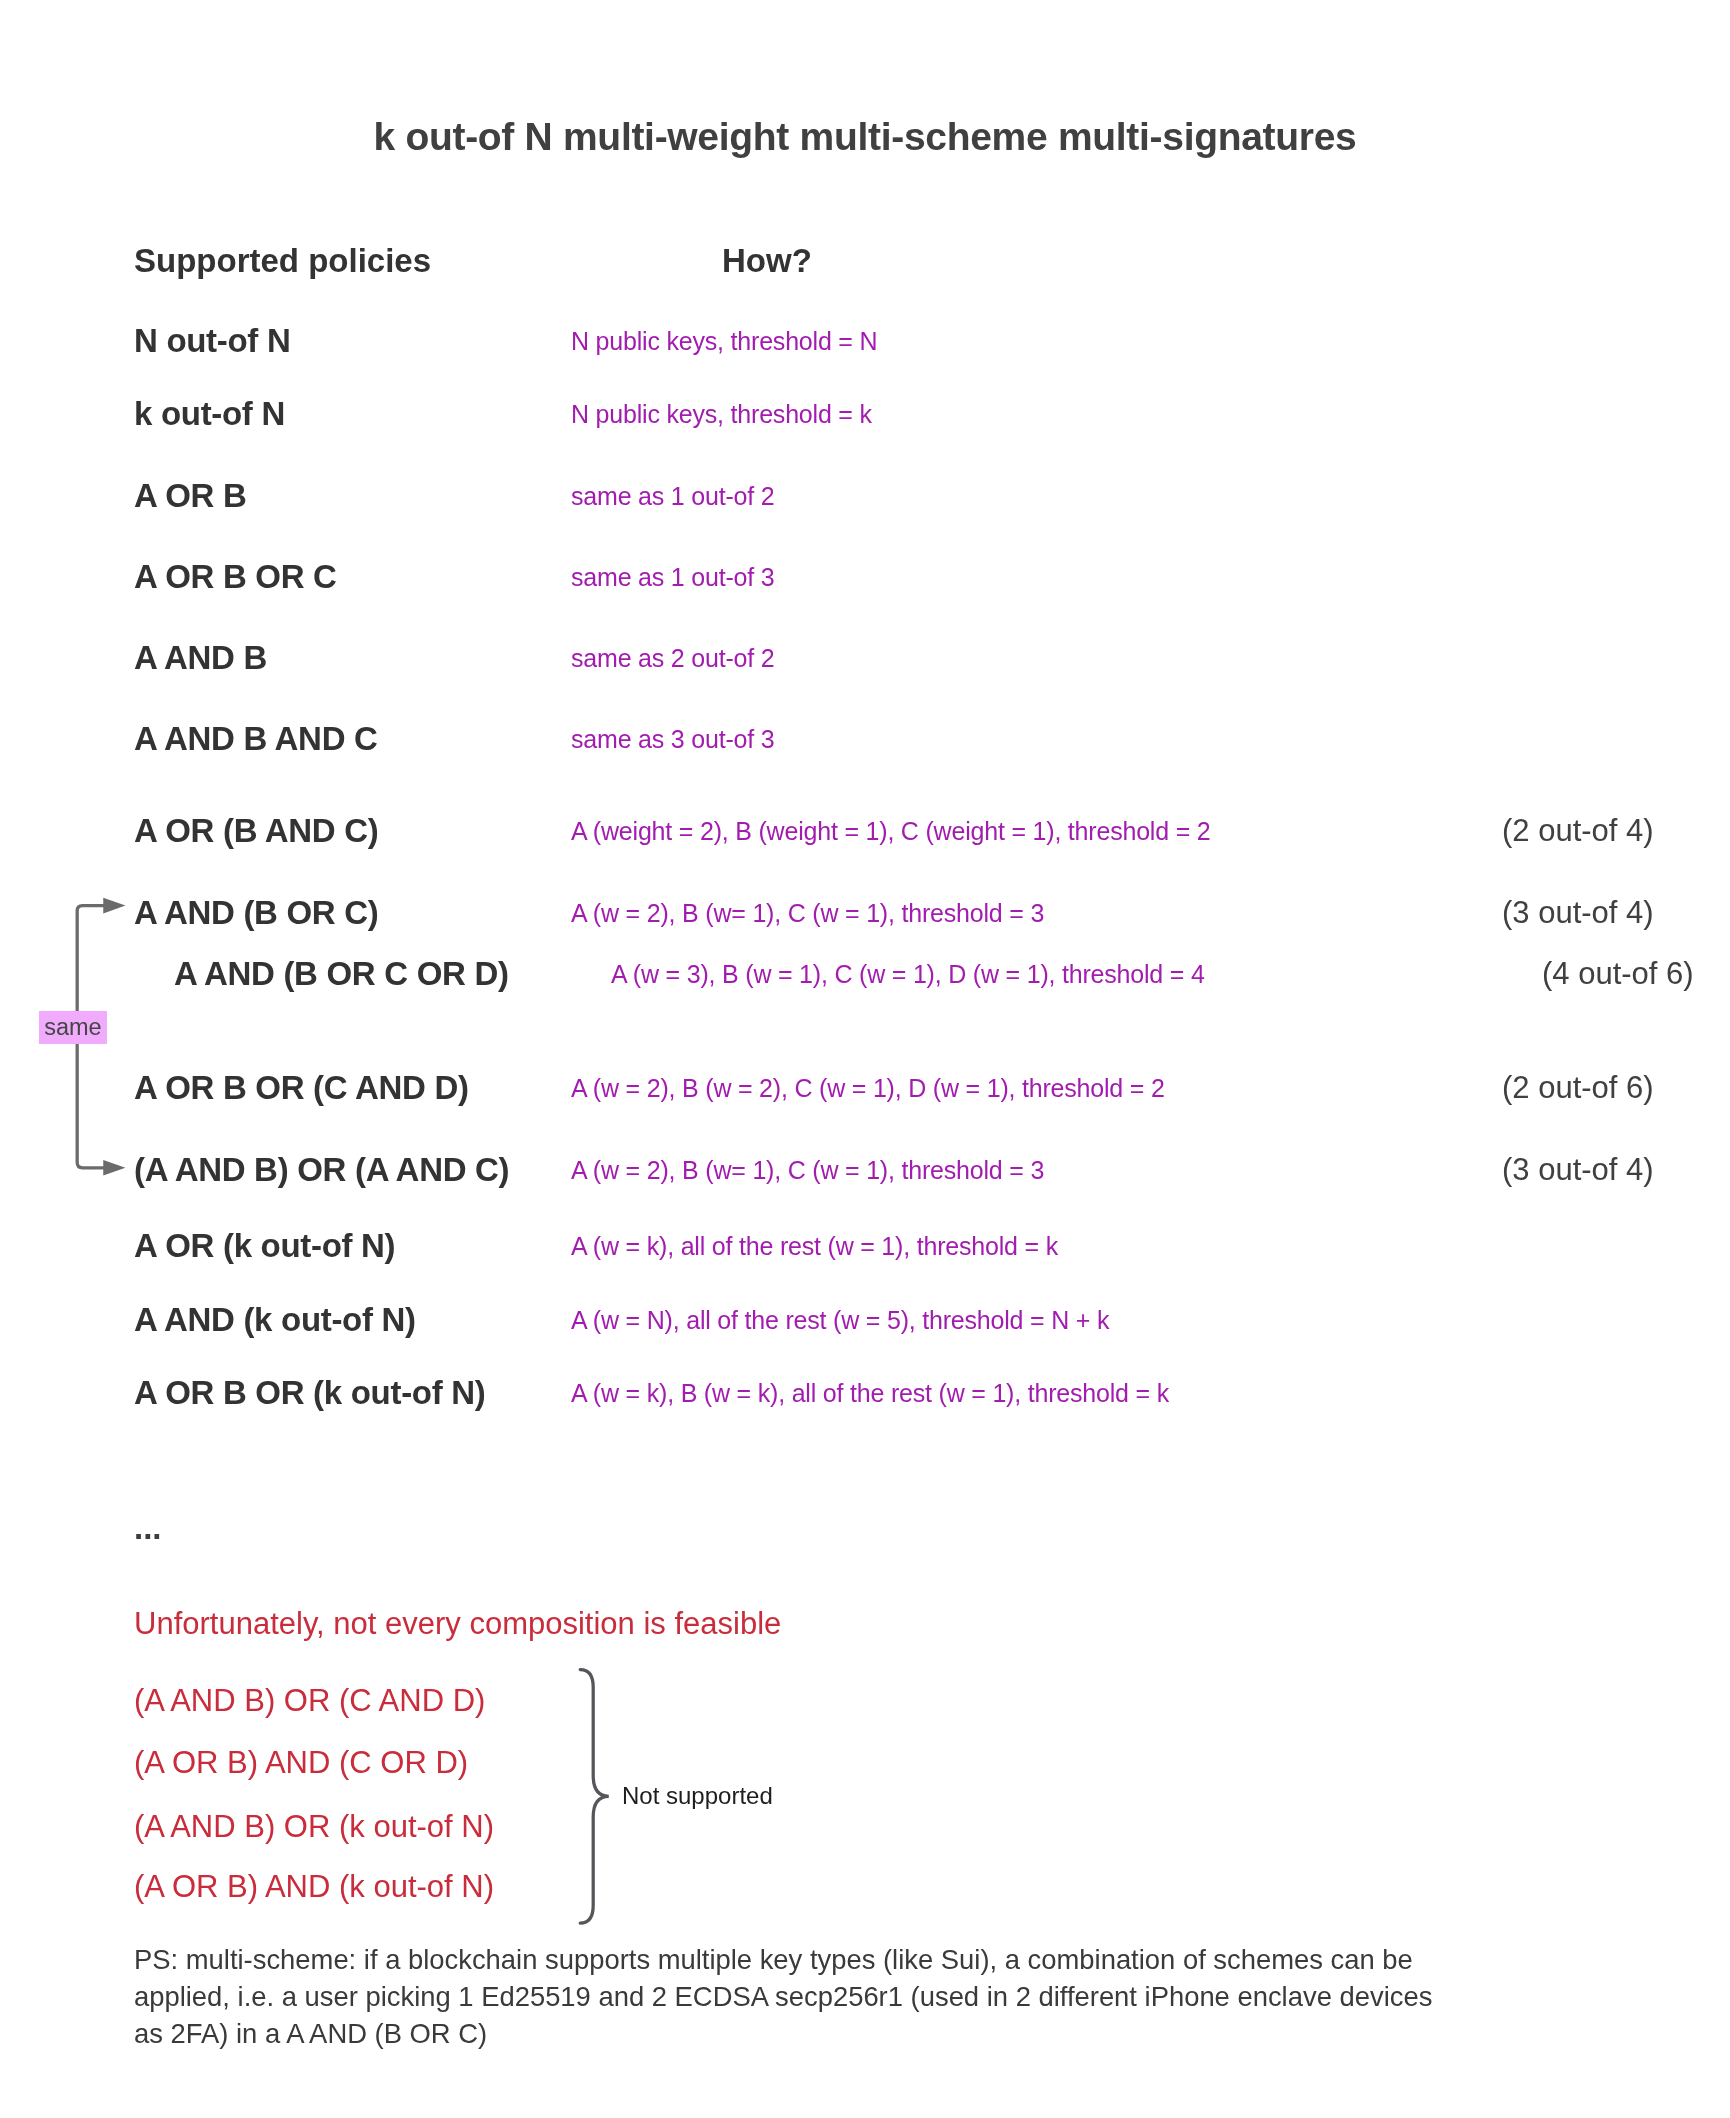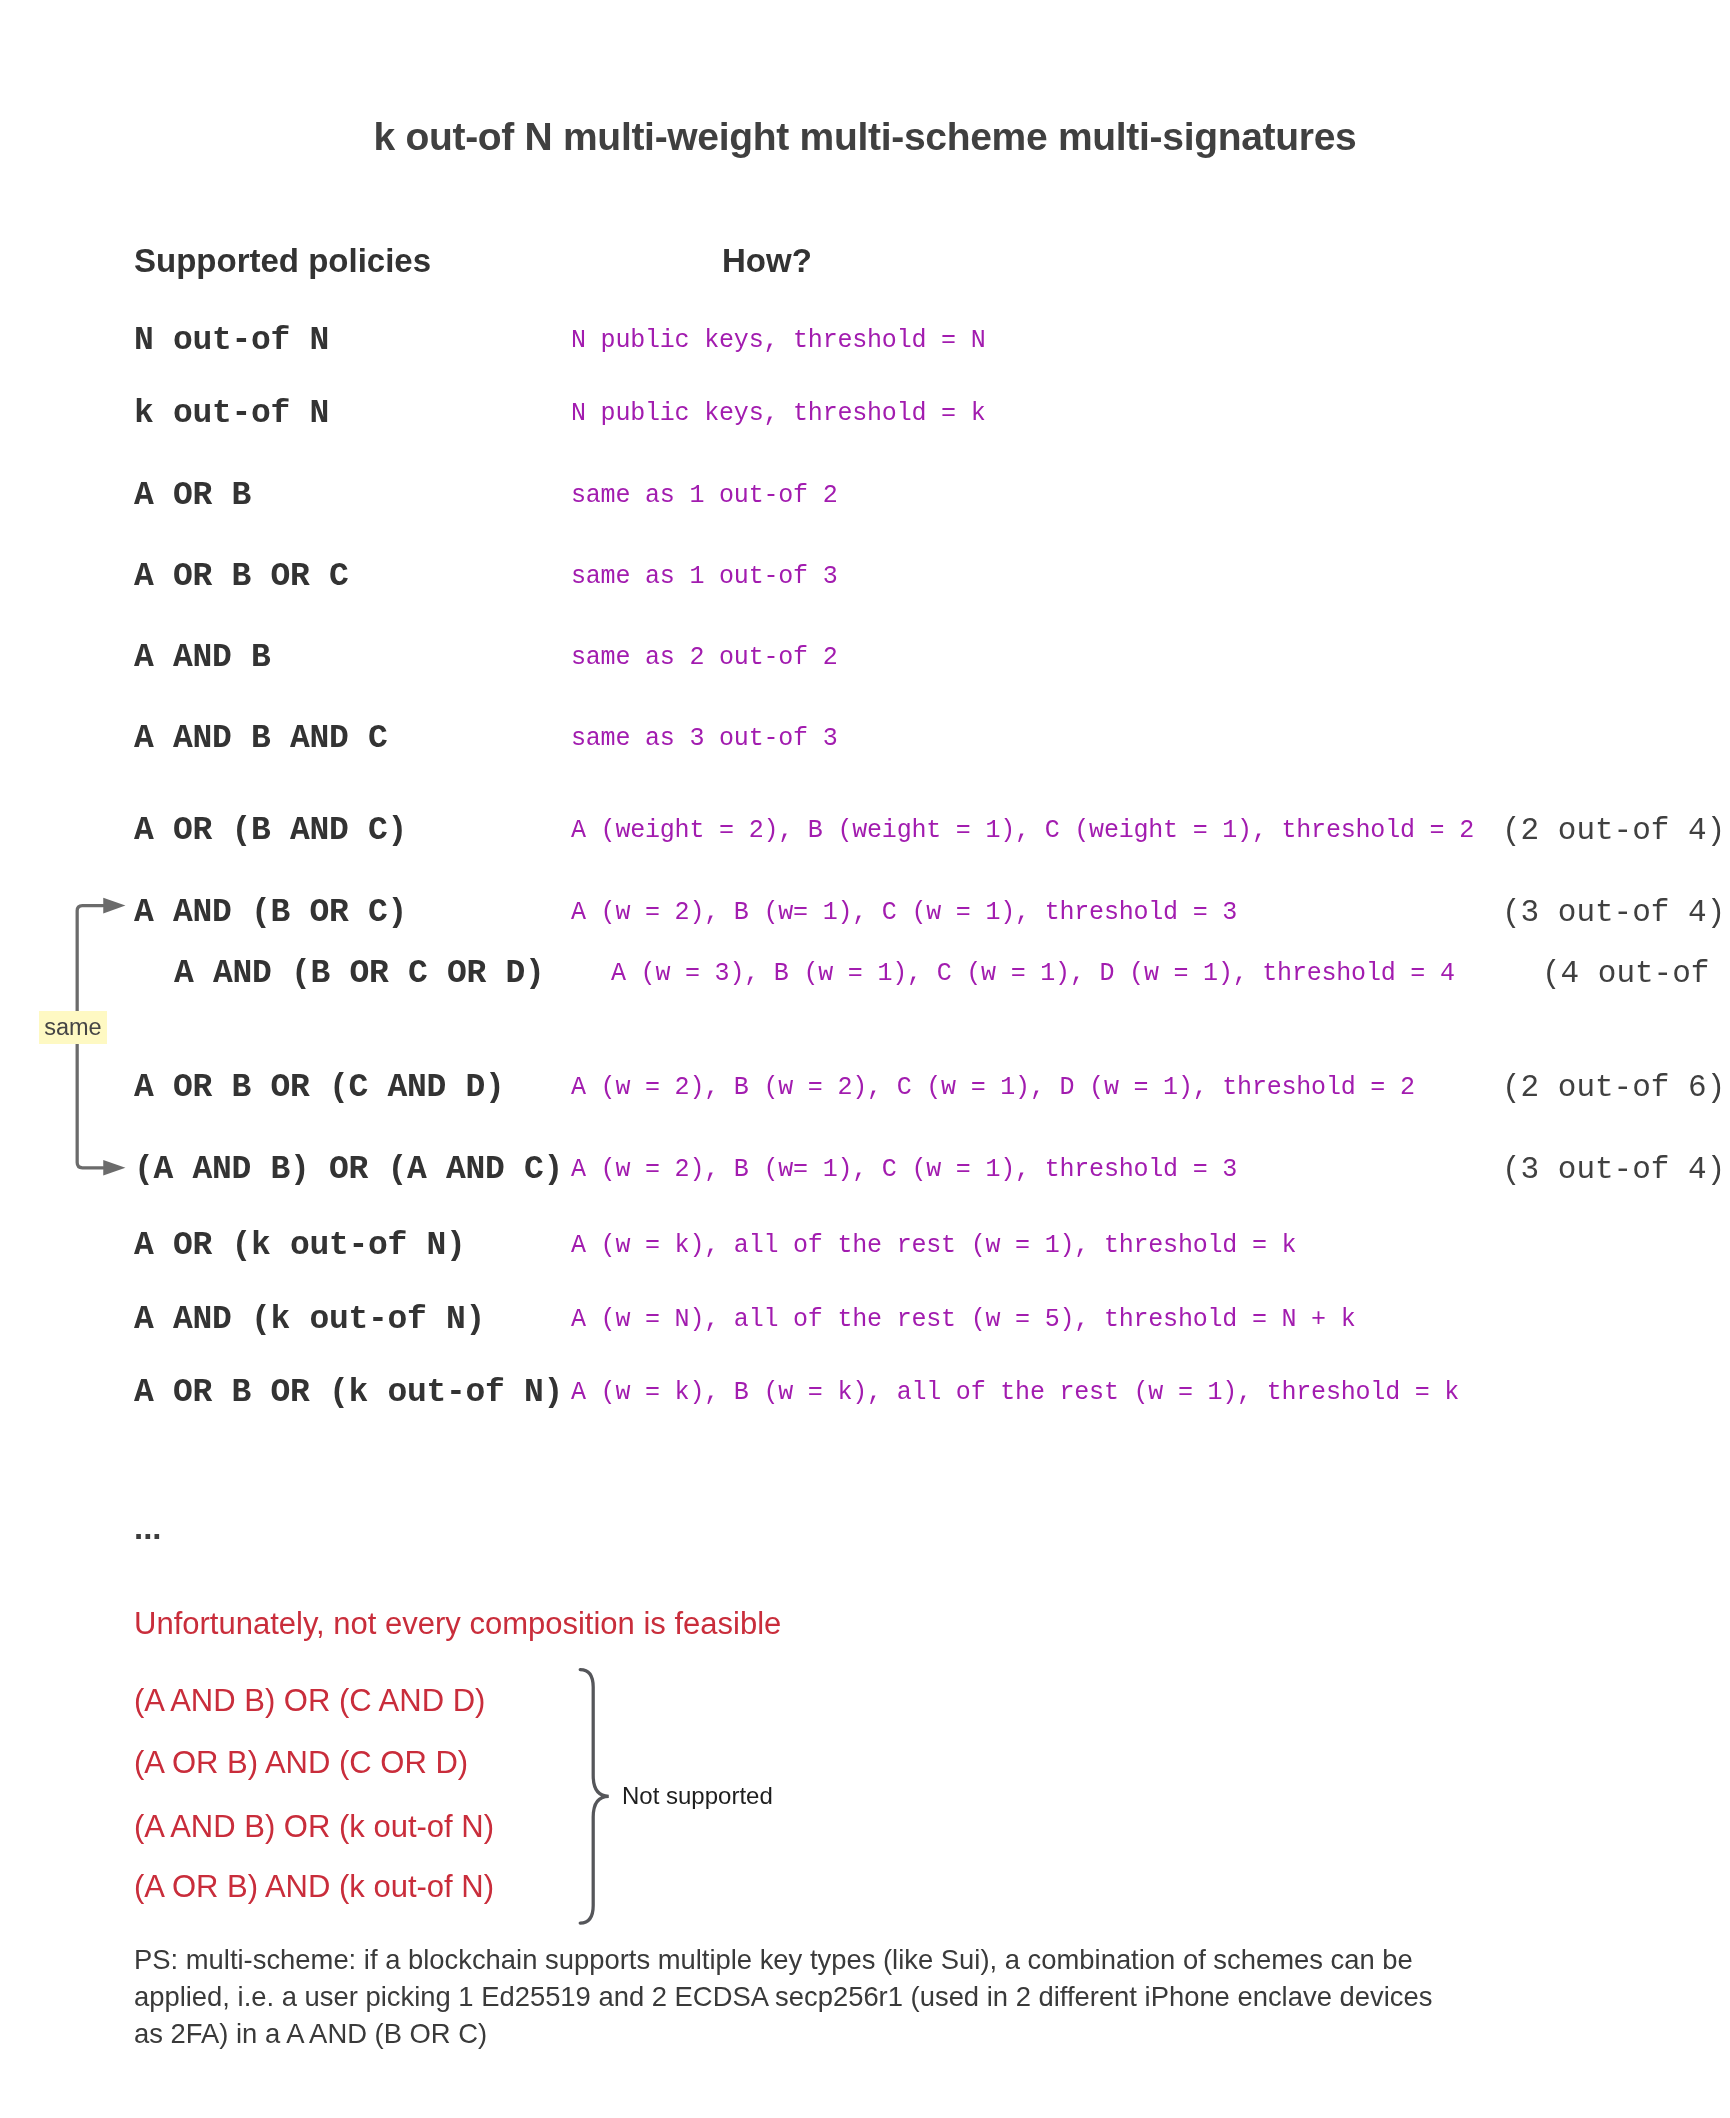--- a/index.html
+++ b/index.html
@@ -9,28 +9,28 @@
     -webkit-font-smoothing:antialiased;
   }
   .abs{position:absolute;}
   #page-title{
     left:0;top:115px;width:1730px;text-align:center;
     font-size:39px;font-weight:700;color:#404040;letter-spacing:-0.3px;
   }
   .col-header{
     font-size:33px;font-weight:700;color:#333333;height:44px;line-height:44px;
   }
-  #table-area{position:absolute;left:0;top:0;width:1730px;height:1840px;font-family:Liberation Mono, monospace;}
+  #table-area{position:absolute;left:0;top:0;width:1730px;height:1840px;}
   .t-row{position:absolute;left:0;width:1730px;height:44px;line-height:44px;}
   .t-policy{position:absolute;left:134px;font-size:33px;font-weight:700;color:#333333;letter-spacing:-0.3px;white-space:nowrap;}
   .t-how{position:absolute;left:571px;font-size:25px;font-weight:400;color:#a21caf;letter-spacing:-0.2px;white-space:nowrap;}
   .t-note{position:absolute;left:1502px;font-size:31px;font-weight:400;color:#404040;white-space:nowrap;}
   #ellipsis-row{left:134px;top:1509px;font-size:33px;font-weight:700;color:#3d3d3d;}
   #same-label{
-    left:39px;top:1011px;background:#fef9c3;padding:0 5.2px;
+    left:39px;top:1011px;background:#f0abfc;padding:0 5.2px;
     font-size:23.5px;color:#454545;line-height:33px;
   }
   #red-heading{
     left:134px;top:1604px;font-size:31px;color:#c92d3b;line-height:40px;white-space:nowrap;
   }
   .red-item{
     position:absolute;left:134px;font-size:31px;color:#c92d3b;height:42px;line-height:42px;white-space:nowrap;
   }
   #not-supported{
     left:622px;top:1775px;font-size:24px;color:#1e1e1e;line-height:42px;white-space:nowrap;

